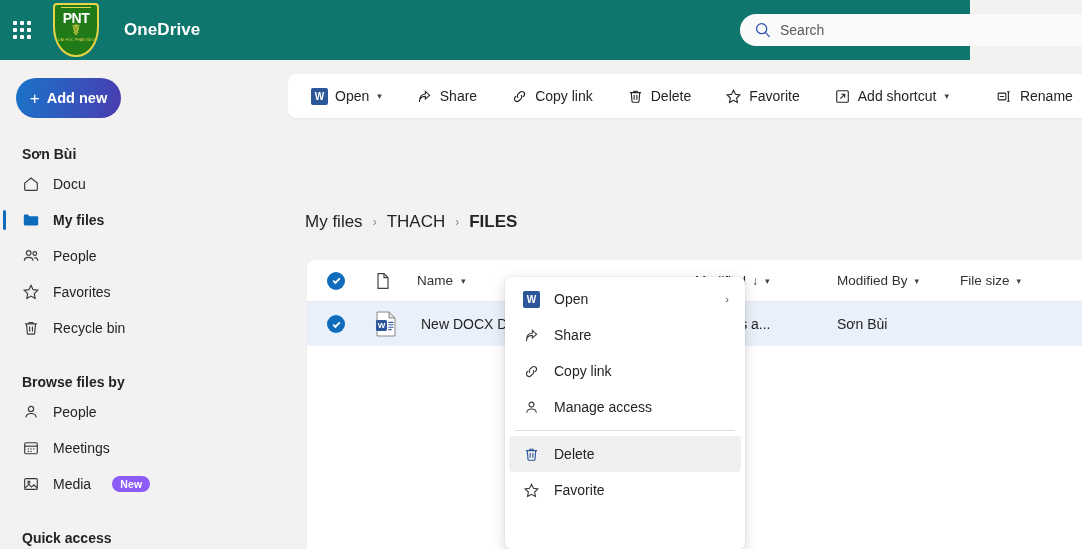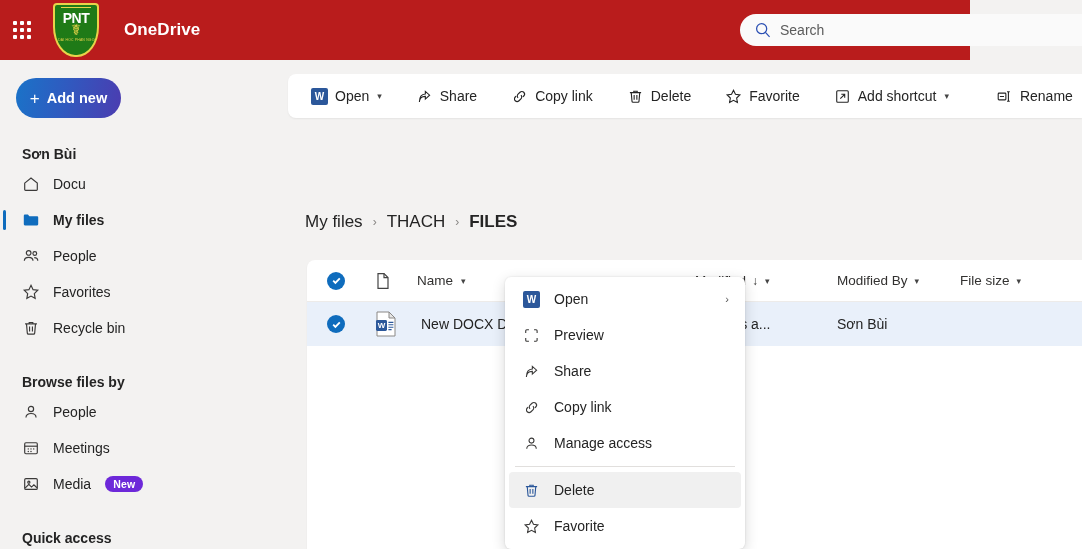--- a/index.html
+++ b/index.html
@@ -8,21 +8,21 @@
     font-family:"Liberation Sans", sans-serif;
     background:#f3f2f1;
     color:#242424;
     font-size:14px;
     -webkit-font-smoothing:antialiased;
   }
 
   
   .suite-bar {
     position:absolute; left:0; top:0; width:970px; height:60px;
-    background:#b91c1c; display:flex; align-items:center;
+    background:#0f766e; display:flex; align-items:center;
   }
   .waffle {
     width:44px; height:60px; display:flex; align-items:center; justify-content:center;
     cursor:pointer;
   }
   .waffle-grid {
     display:grid; grid-template-columns:repeat(3,4px); grid-template-rows:repeat(3,4px);
     gap:3px;
   }
   .waffle-grid i { display:block; width:4px; height:4px; background:#fff; border-radius:1px; }
@@ -96,22 +96,22 @@
     cursor:pointer; position:relative; gap:13px; color:#242424; font-size:14px;
   }
   .nav-item.active { font-weight:bold; }
   .nav-item.active::before {
     content:""; position:absolute; left:3px; top:8px; width:3px; height:20px;
     background:#0f6cbd; border-radius:2px;
   }
   .nav-ico { width:18px; height:18px; flex:0 0 18px; color:#3b3a39; }
   .nav-item.active .nav-ico { color:#0f6cbd; }
   .badge-new {
-    background:#6d28d9; color:#fff; font-size:10.5px; font-weight:bold;
-    border-radius:9px; padding:2px 8px; margin-left:1px; letter-spacing:0.2px;
+    background:#8b5cf6; color:#fff; font-size:10.5px; font-weight:bold;
+    border-radius:9px; padding:2px 8px; margin-left:8px; letter-spacing:0.2px;
   }
 
   
   .content { position:absolute; left:280px; top:60px; width:802px; height:489px; }
 
   .cmdbar {
     position:absolute; left:8px; top:14px; width:794px; height:44px;
     background:#fff; border-radius:8px 0 0 8px;
     display:flex; align-items:center; padding-left:14px; gap:3px;
     box-shadow:0 1px 2px rgba(0,0,0,0.06);
@@ -459,26 +459,20 @@
   </div>
 
   <div class="ctxmenu" style="left:225px; top:217px">
 
     <div class="ctxitem">
       <span class="wordico">W</span>
       <span>Open</span>
       <span class="ctx-sub">›</span>
     </div>
 
-    <div class="ctxitem">
-      <svg class="ctx-ico gray" viewBox="0 0 20 20" fill="none" stroke="currentColor" stroke-width="1.3">
-        <path d="M3.2 7V4.4a1.2 1.2 0 0 1 1.2-1.2H7M13 3.2h2.4a1.2 1.2 0 0 1 1.2 1.2V7M16.6 13v2.6a1.2 1.2 0 0 1-1.2 1.2H13M7 16.8H4.4a1.2 1.2 0 0 1-1.2-1.2V13"></path>
-      </svg>
-      <span>Preview</span>
-    </div>
 
     <div class="ctxitem">
       <svg class="ctx-ico gray" viewBox="0 0 20 20" fill="none" stroke="currentColor" stroke-width="1.3">
         <path d="M4 16.5c0-4.4 3-6.6 7-6.7V13l5-4.6L11 4v3c-4.7.2-7 3.6-7 9.5z"></path>
       </svg>
       <span>Share</span>
     </div>
 
     <div class="ctxitem">
       <svg class="ctx-ico gray" viewBox="0 0 20 20" fill="none" stroke="currentColor" stroke-width="1.3">

